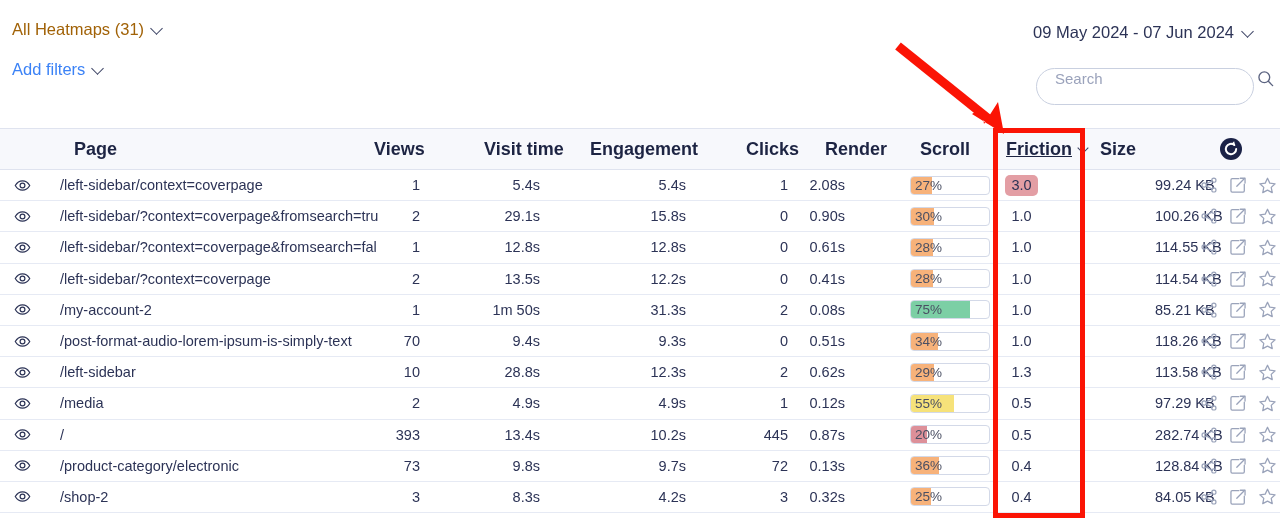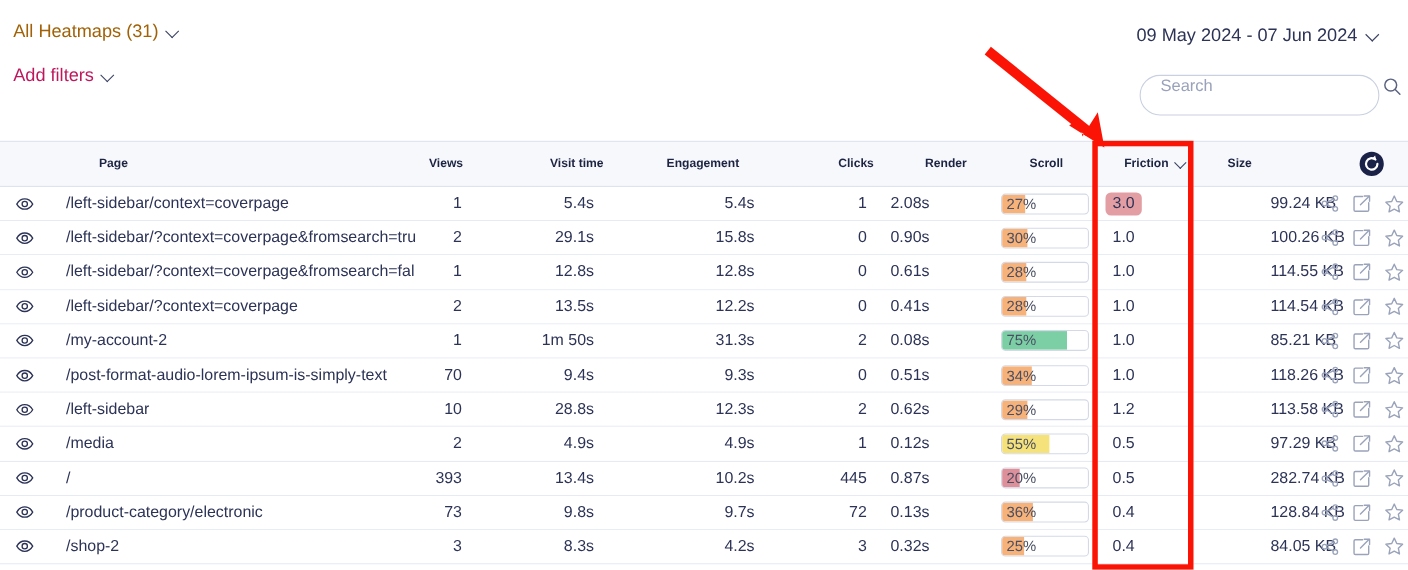--- a/index.html
+++ b/index.html
@@ -17,21 +17,21 @@
   .topbar { position: absolute; left: 0; top: 0; width: 1280px; height: 128px; }
 
   .heatmap-select {
     position: absolute; left: 12px; top: 20px;
     font-size: 16.5px; color: #a16207;
     display: flex; align-items: center; gap: 8px;
     cursor: pointer; white-space: nowrap;
   }
   .add-filters {
     position: absolute; left: 12px; top: 60px;
-    font-size: 16.5px; color: #be185d;
+    font-size: 16.5px; color: #3b82f6;
     display: flex; align-items: center; gap: 8px;
     cursor: pointer; white-space: nowrap;
   }
   .date-range {
     position: absolute; right: 26px; top: 23px;
     font-size: 16.5px; color: #2c3356;
     display: flex; align-items: center; gap: 9px;
     cursor: pointer; white-space: nowrap;
   }
   .chev { display: inline-block; width: 11px; height: 11px; position: relative; }
@@ -67,21 +67,21 @@
     position: relative;
   }
   .row {
     height: 31.2px; position: relative;
     border-bottom: 1px solid #e6eaf4;
     background: #fff;
   }
   .cell { position: absolute; top: 0; height: 100%; display: flex; align-items: center;
           font-size: 14.5px; color: #2c3356; }
   .hcell { position: absolute; top: 0; height: 100%; display: flex; align-items: center;
-           font-size: 11px; font-weight: bold; color: #1d2443; margin-left: 16px; }
+           font-size: 18px; font-weight: bold; color: #1d2443; }
 
   .c-eye    { left: 14px;  width: 30px; justify-content: flex-start; }
   .c-page   { left: 60px;  width: 322px; justify-content: flex-start; overflow: hidden; white-space: nowrap; }
   .c-views  { left: 352px; width: 68px;  justify-content: flex-end; }
   .c-visit  { left: 470px; width: 70px;  justify-content: flex-end; }
   .c-engage { left: 586px; width: 100px; justify-content: flex-end; }
   .c-clicks { left: 726px; width: 62px;  justify-content: flex-end; }
   .c-render { left: 783px; width: 62px;  justify-content: flex-end; }
   .c-scroll { left: 910px; width: 82px;  justify-content: flex-start; }
   .c-fric   { left: 1005px; width: 60px; justify-content: flex-start; }
@@ -89,21 +89,21 @@
   .c-acts   { left: 1200px; width: 72px; justify-content: flex-start; }
 
   
   .h-page   { left: 74px; }
   .h-views  { left: 374px; }
   .h-visit  { left: 484px; }
   .h-engage { left: 590px; }
   .h-clicks { left: 746px; }
   .h-render { left: 825px; }
   .h-scroll { left: 920px; }
-  .h-fric   { left: 1006px; gap: 7px; }
+  .h-fric   { left: 1006px; gap: 7px; text-decoration: underline; }
   .h-size   { left: 1100px; }
   .h-refresh{ left: 1219px; }
 
   .h-fric .chev::after { width: 7px; height: 7px; border-width: 1.6px; }
 
   
   .bar {
     position: relative; width: 80px; height: 19px;
     border: 1px solid #d3d9e8; border-radius: 4px;
     background: #fff; overflow: hidden;
@@ -465,21 +465,21 @@
           <div class="cell c-engage">12.3s</div>
           <div class="cell c-clicks">2</div>
           <div class="cell c-render">0.62s</div>
           <div class="cell c-scroll">
             <div class="bar">
               <div class="fill" style="width: 29%; background: rgb(247, 178, 122);"></div>
               <div class="lbl">29%</div>
             </div>
           </div>
           <div class="cell c-fric">
-            <span class="fric-badge">1.2</span>
+            <span class="fric-badge">1.3</span>
           </div>
           <div class="cell c-size">113.58 KB</div>
           <div class="cell c-acts">
             <span class="acts">
               <svg width="18" height="18" viewBox="0 0 24 24" fill="none">
                 <circle cx="18.5" cy="5.5" r="2.8" stroke="#9aa3ba" stroke-width="1.6"></circle>
                 <circle cx="5.5" cy="12" r="2.8" stroke="#9aa3ba" stroke-width="1.6"></circle>
                 <circle cx="18.5" cy="18.5" r="2.8" stroke="#9aa3ba" stroke-width="1.6"></circle>
                 <line x1="8.1" y1="10.7" x2="15.9" y2="6.8" stroke="#9aa3ba" stroke-width="1.6"></line>
                 <line x1="8.1" y1="13.3" x2="15.9" y2="17.2" stroke="#9aa3ba" stroke-width="1.6"></line>

